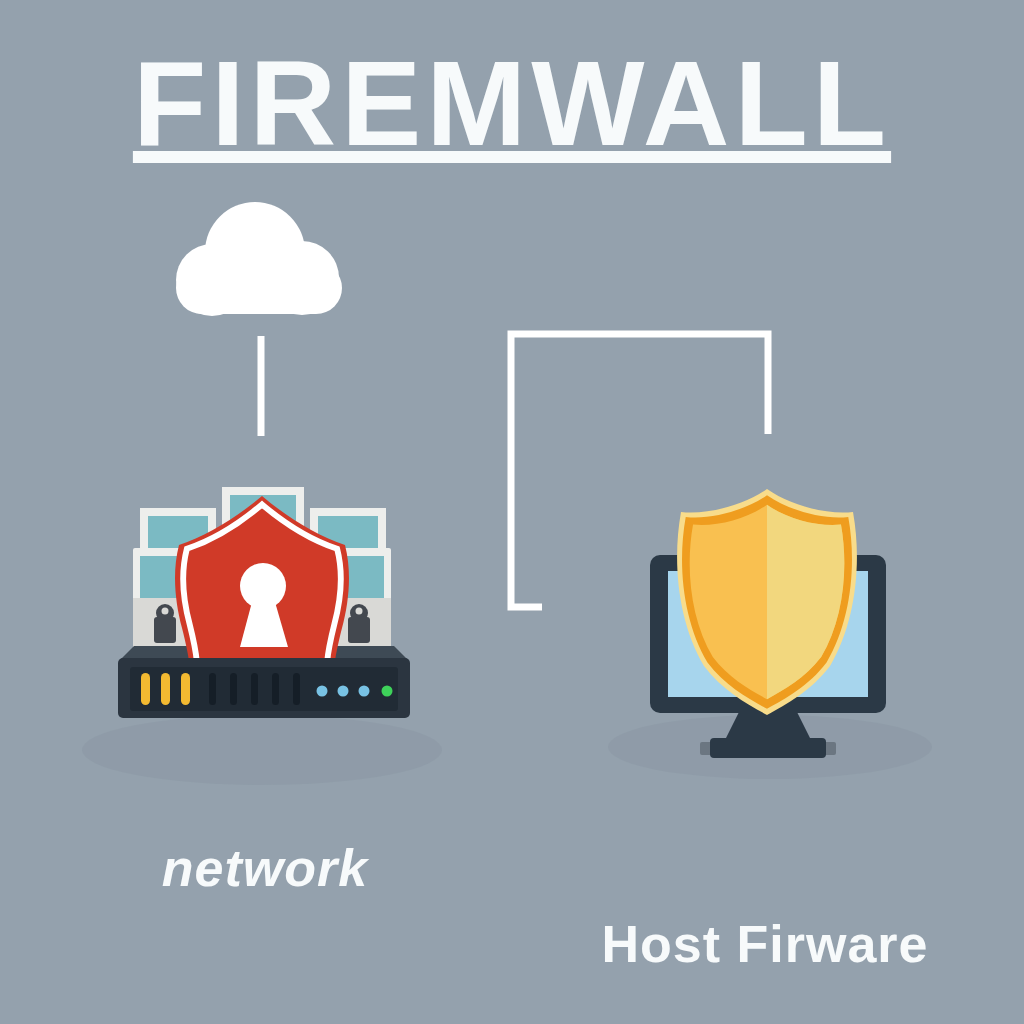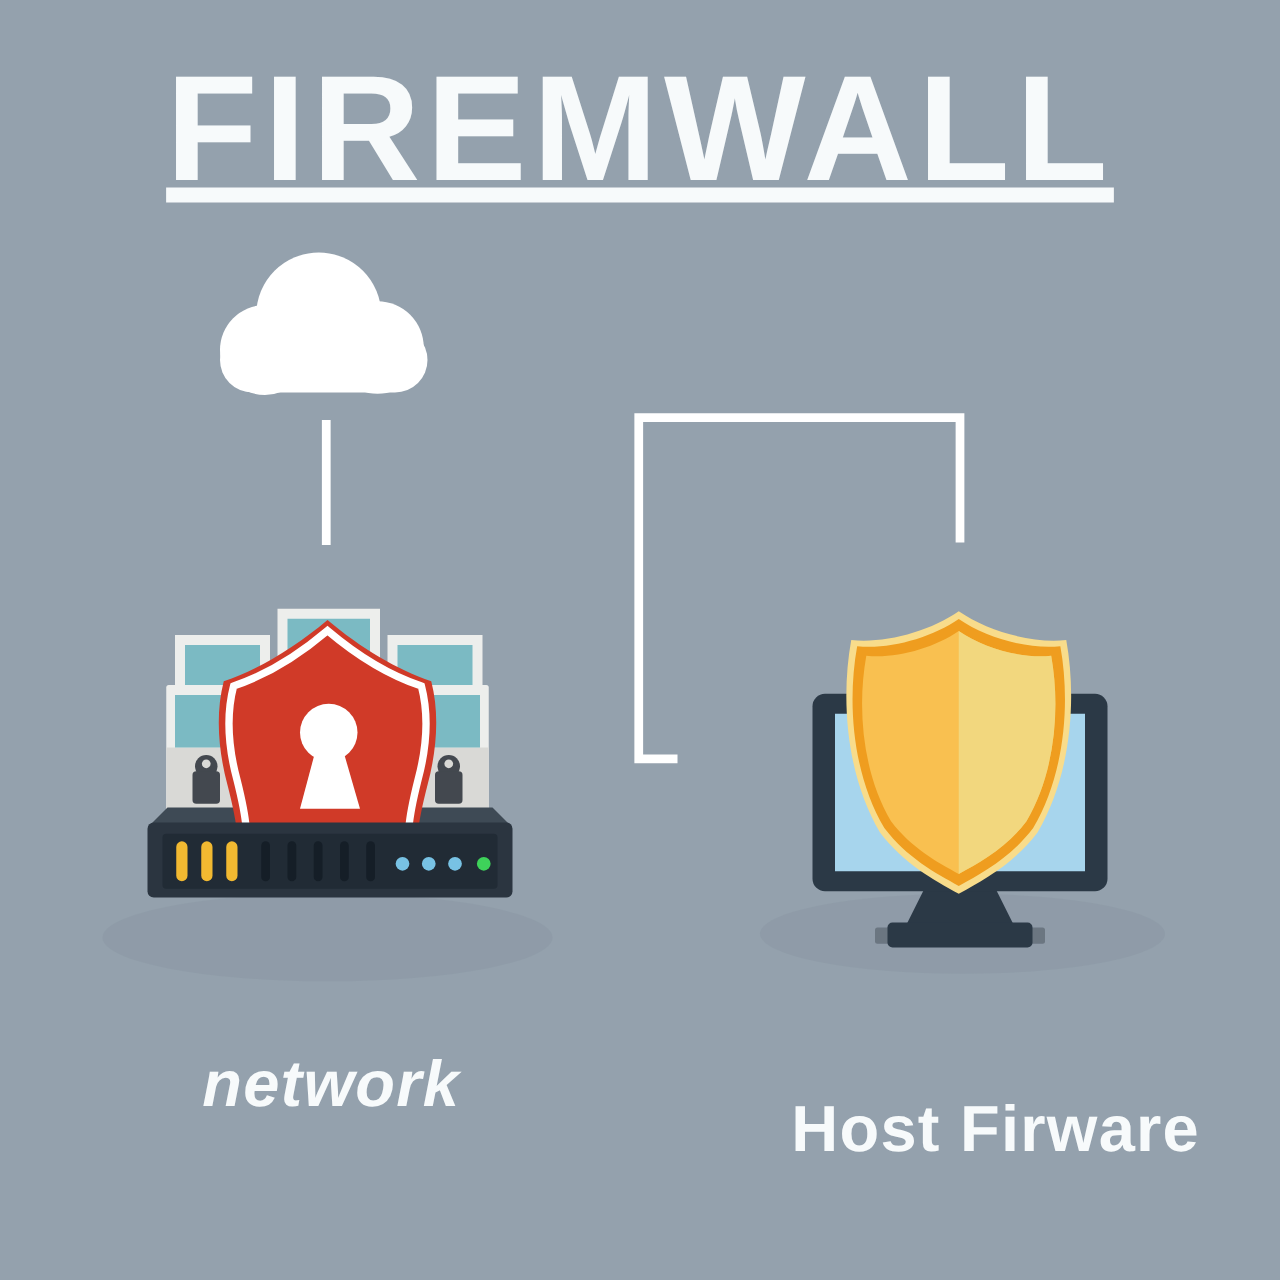--- a/index.html
+++ b/index.html
@@ -12,21 +12,21 @@
     position:absolute;top:34px;left:0;width:1024px;text-align:center;
     font-size:120px;font-weight:700;letter-spacing:5px;
     color:var(--text_white,#FBFCFD);
     text-decoration:underline;
   }
   .label{
     position:absolute;text-align:center;font-weight:700;
     color:var(--text_white,#F2F5F7);font-size:52px;letter-spacing:1px;
   }
   .label-left{left:85px;top:826px;width:360px;line-height:84px;font-style:italic;}
-  .label-right{left:570px;top:874px;width:390px;text-align:right;}
+  .label-right{left:570px;top:914px;width:390px;}
   svg{position:absolute;top:0;left:0;}
   
   .shadow-e{fill:var(--shadow,#8A97A4);fill-opacity:.55;}
   .cloud{fill:var(--pure_white,#FFFFFF);}
   .conn{stroke:var(--pure_white,#FFFFFF);stroke-width:7;fill:none;stroke-linejoin:miter;}
   .frame-light{fill:var(--device_light,#EDEEEC);}
   .screen-teal{fill:var(--teal_screen,#7BBAC3);}
   .body-gray{fill:var(--device_gray,#D9D9D6);}
   .padlock{fill:var(--padlock_dark,#43484F);}
   .rack-top{fill:var(--rack_top,#3E4A55);}

